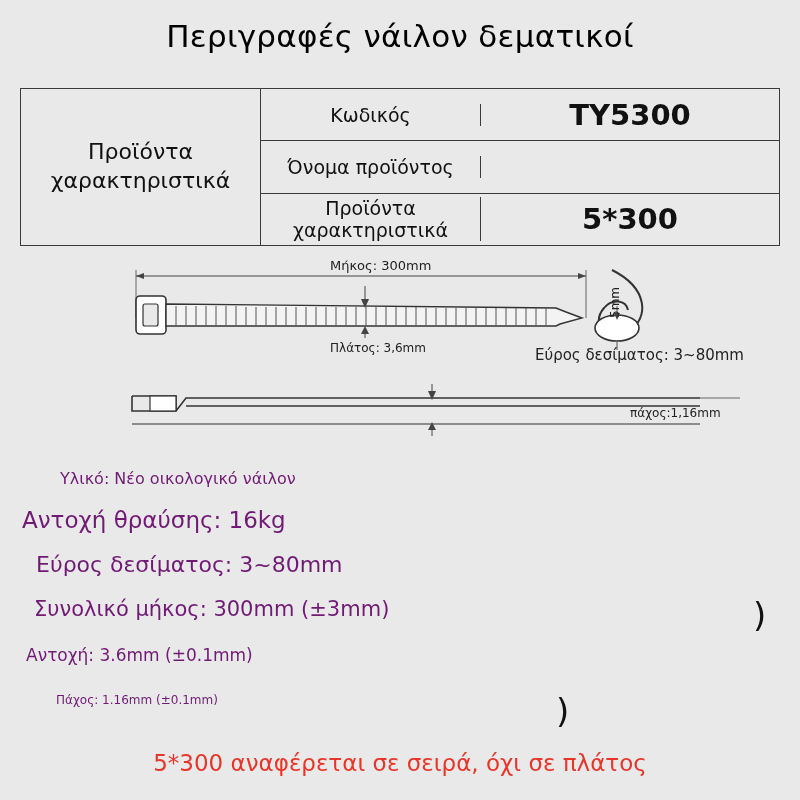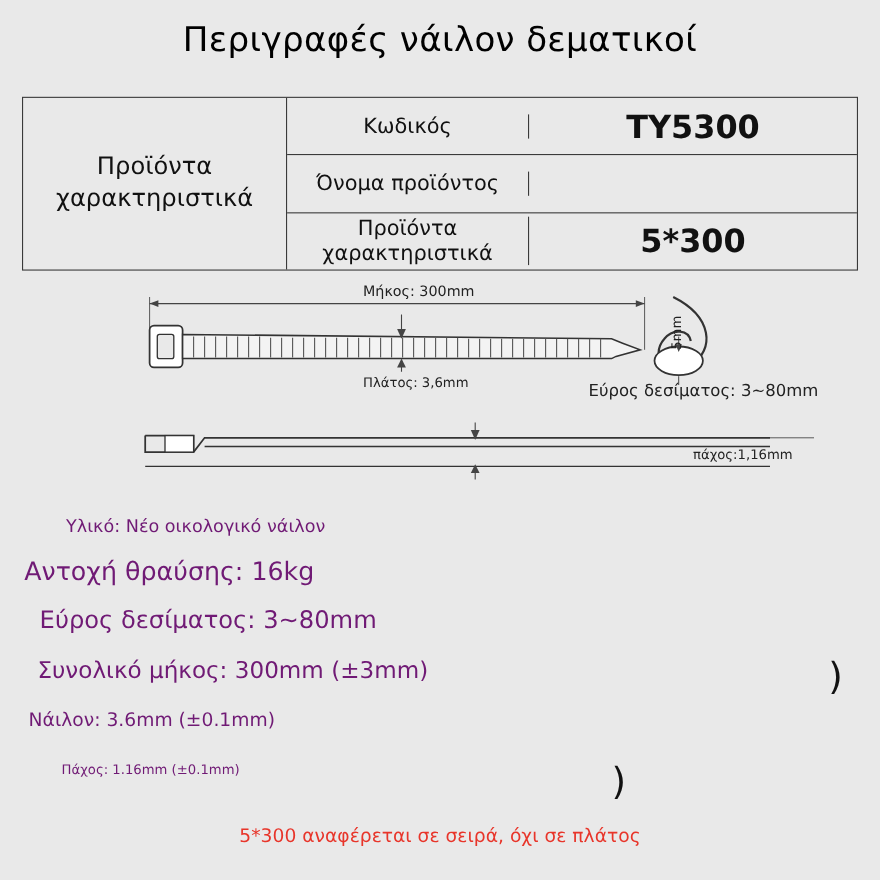--- a/index.html
+++ b/index.html
@@ -130,21 +130,21 @@
   .p1 { left: 753px; top: 140px; }
   .p2 { left: 556px; top: 236px; }
 
   .note {
     position: absolute;
     left: 0;
     top: 750px;
     width: 800px;
     text-align: center;
     color: #e8352a;
-    font-size: 17px;
+    font-size: 23px;
   }
 </style>
 </head>
 <body>
 
 <div class="page">
 
   <div class="title">Περιγραφές νάιλον δεματικοί</div>
 
   <div class="spec-table">
@@ -261,21 +261,21 @@
     <div class="dim-text small" style="left:608px; top:72px; transform:rotate(-90deg); transform-origin:left top;">5mm</div>
     <div class="dim-text range" style="left:535px; top:100px;">Εύρος δεσίματος: 3~80mm</div>
     <div class="dim-text small" style="left:614px; top:160px;margin-left:16px;">πάχος:1,16mm</div>
   </div>
 
   <div class="facts">
     <div class="fact f-material">Υλικό: Νέο οικολογικό νάιλον</div>
     <div class="fact f-break">Αντοχή θραύσης: 16kg</div>
     <div class="fact f-bundle">Εύρος δεσίματος: 3~80mm</div>
     <div class="fact f-length">Συνολικό μήκος: 300mm (±3mm)</div>
-    <div class="fact f-width">Νάιλον: 3.6mm (±0.1mm)</div>
+    <div class="fact f-width">Αντοχή: 3.6mm (±0.1mm)</div>
     <div class="fact f-thick">Πάχος: 1.16mm (±0.1mm)</div>
     <div class="paren p1">)</div>
     <div class="paren p2">)</div>
   </div>
 
   <div class="note">5*300 αναφέρεται σε σειρά, όχι σε πλάτος</div>
 
 </div>
 
 </body></html>

